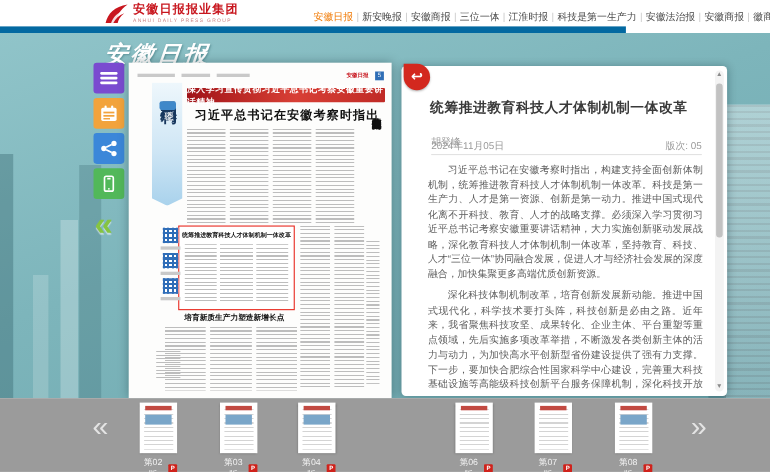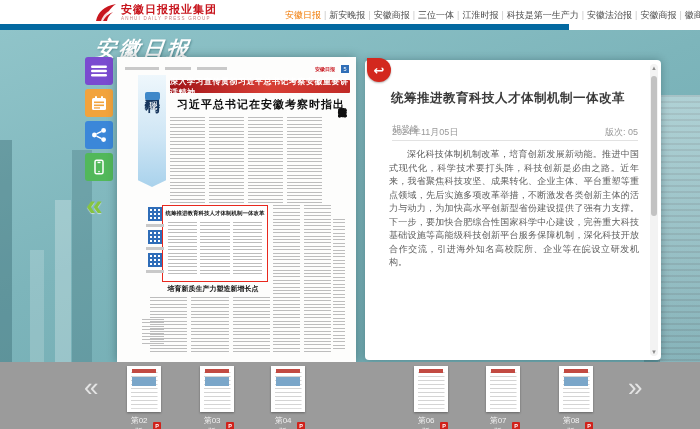--- a/index.html
+++ b/index.html
@@ -298,20 +298,21 @@
           <span>↩</span>
         </div>
       <div class="a-title">统筹推进教育科技人才体制机制一体改革</div>
       <div class="a-author">胡登峰</div>
       <div class="a-meta">
         <span>2024年11月05日</span>
         <span>版次: 05</span>
       </div>
       <div class="a-div"></div>
       <div class="a-body">
+        <p>习近平总书记在安徽考察时指出，构建支持全面创新体制机制，统筹推进教育科技人才体制机制一体改革。科技是第一生产力、人才是第一资源、创新是第一动力。推进中国式现代化离不开科技、教育、人才的战略支撑。必须深入学习贯彻习近平总书记考察安徽重要讲话精神，大力实施创新驱动发展战略，深化教育科技人才体制机制一体改革，坚持教育、科技、人才“三位一体”协同融合发展，促进人才与经济社会发展的深度融合，加快集聚更多高端优质创新资源。</p>
         <p>深化科技体制机制改革，培育创新发展新动能。推进中国式现代化，科学技术要打头阵，科技创新是必由之路。近年来，我省聚焦科技攻坚、成果转化、企业主体、平台重塑等重点领域，先后实施多项改革举措，不断激发各类创新主体的活力与动力，为加快高水平创新型省份建设提供了强有力支撑。下一步，要加快合肥综合性国家科学中心建设，完善重大科技基础设施等高能级科技创新平台服务保障机制，深化科技开放合作交流，引进海外知名高校院所、企业等在皖设立研发机构。</p>
       </div>
       <div class="scrollbar">
         <div class="scroll-up">▲</div>
         <div class="scroll-thumb"></div>
         <div class="scroll-down">▼</div>
       </div>
     </div>
   </div>
 

